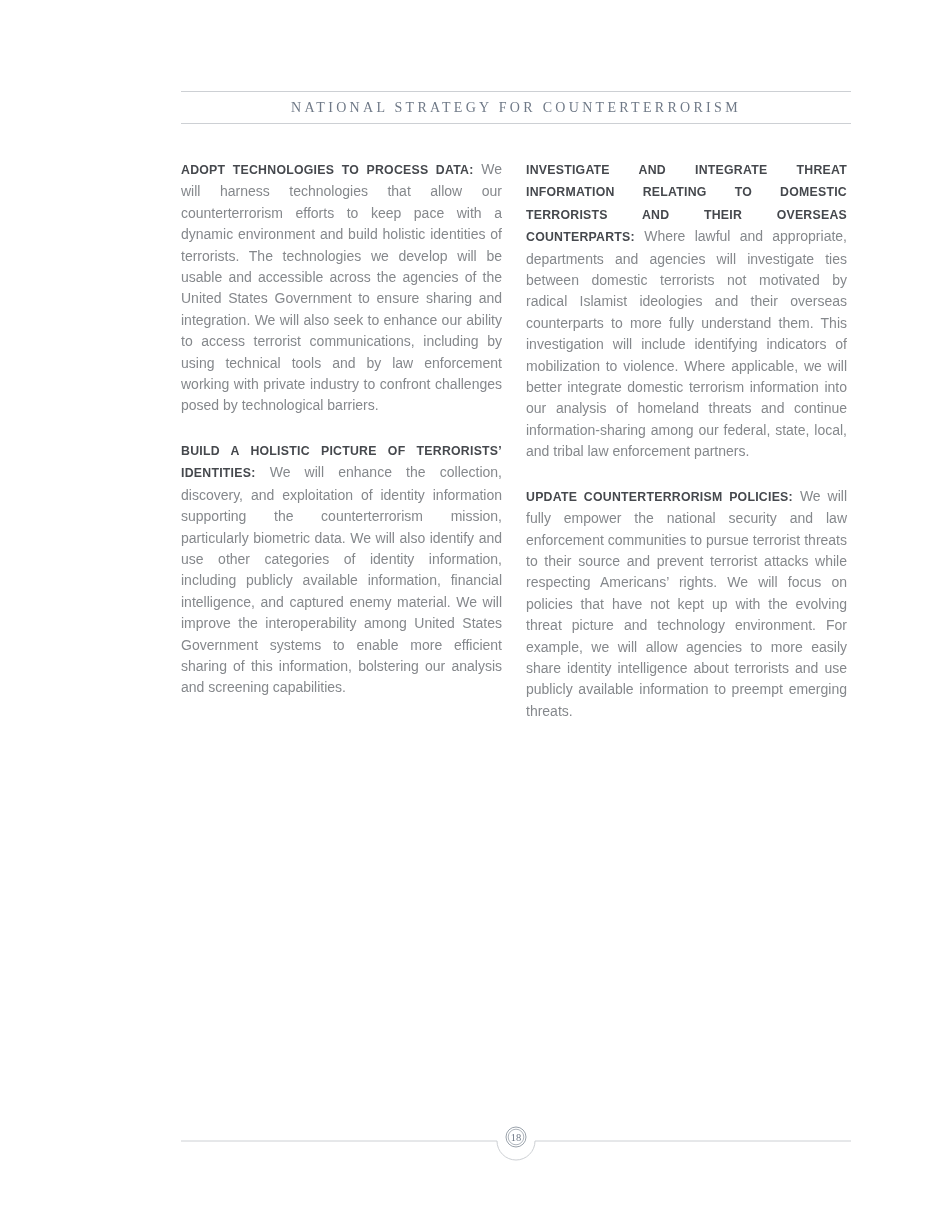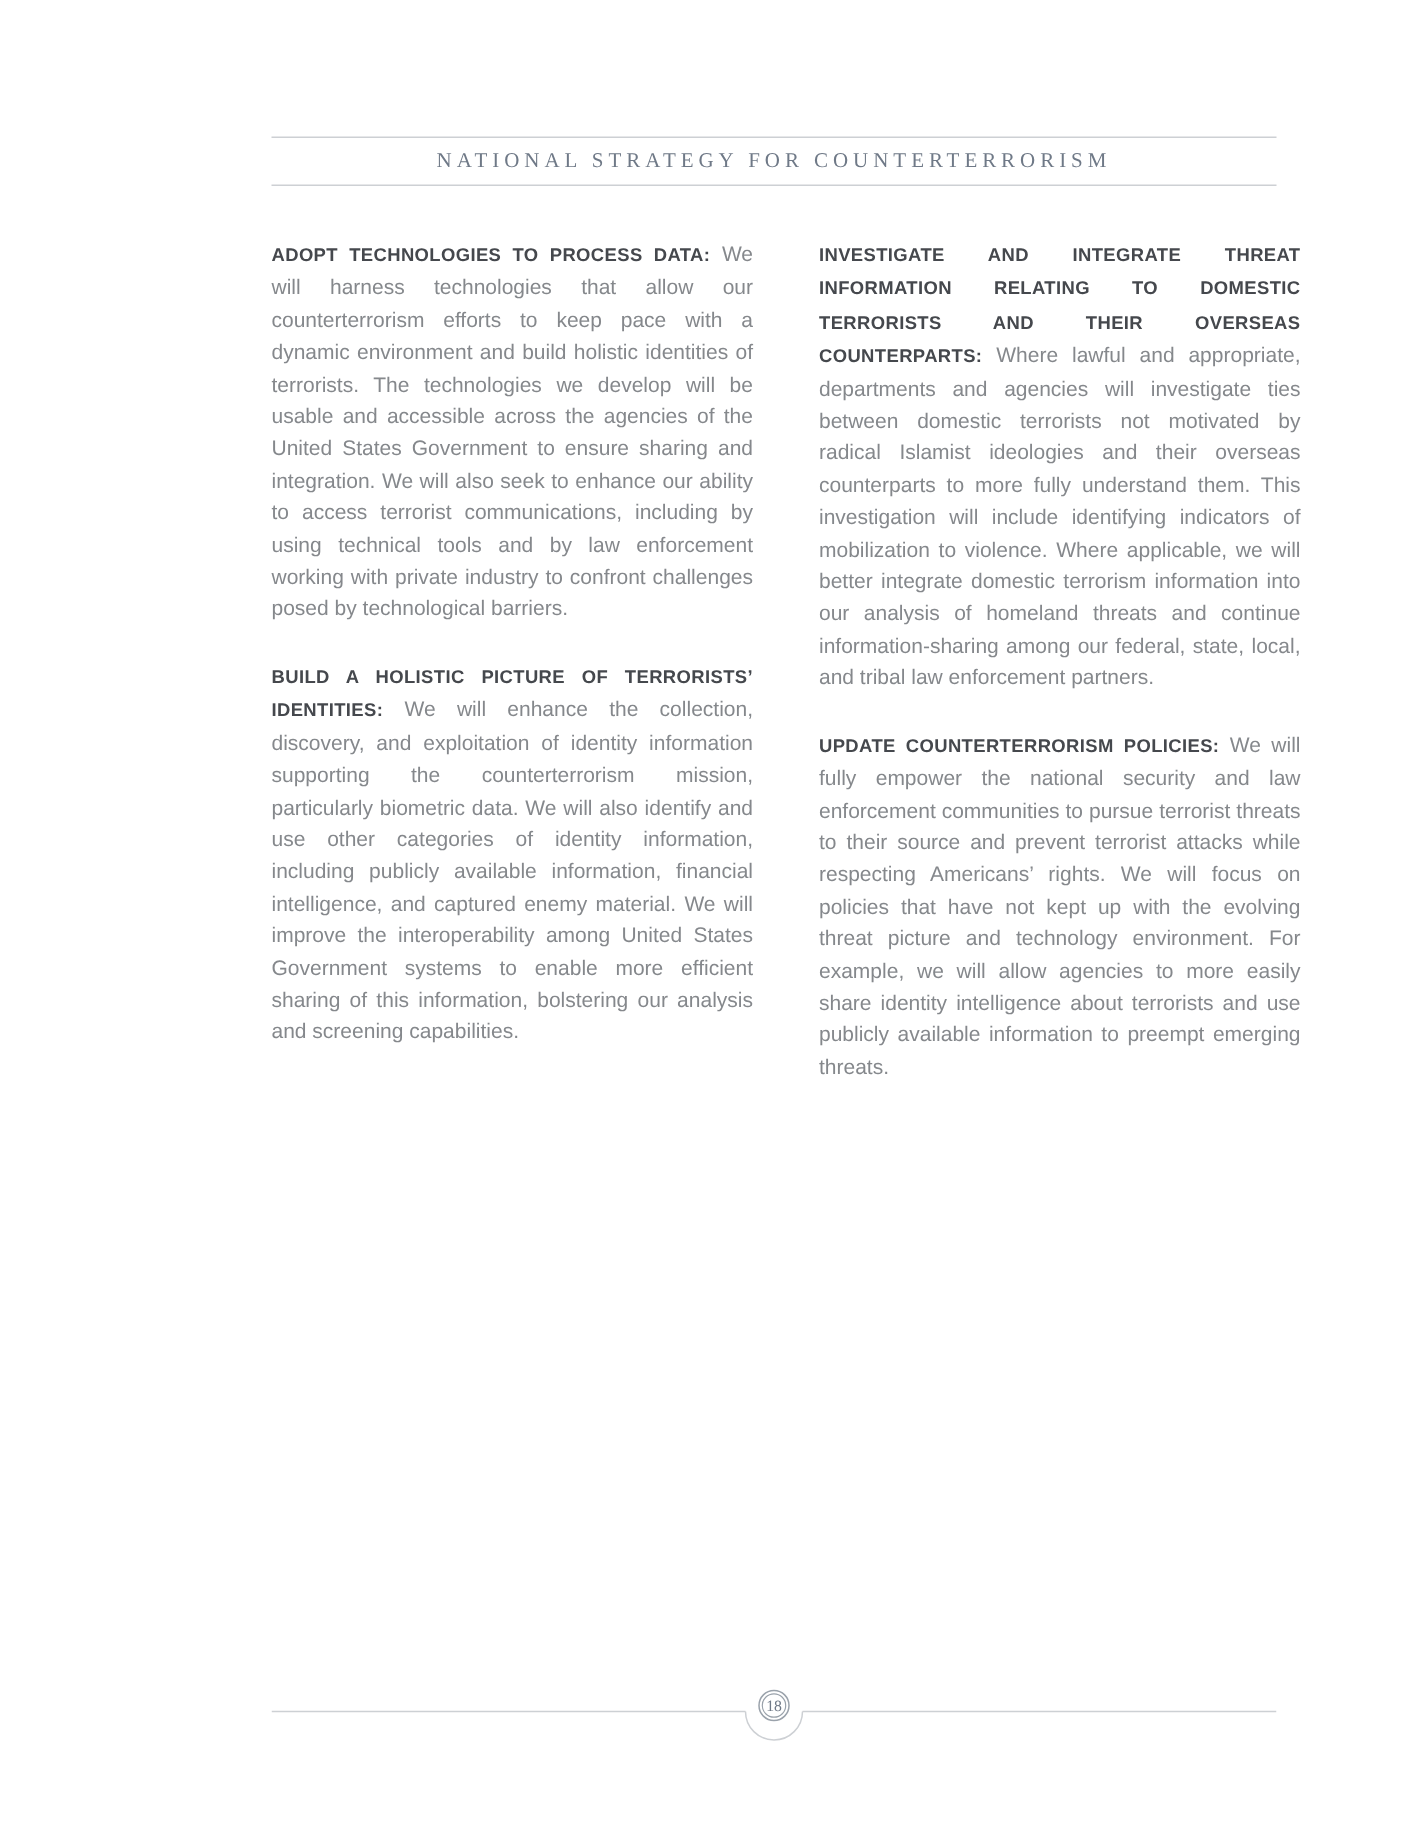--- a/index.html
+++ b/index.html
@@ -34,21 +34,21 @@
     white-space: nowrap;
   }
 
   
   .columns {
     position: absolute;
     left: 140px;
     top: 159px;
     width: 670px;
     display: flex;
-    gap: 44px;
+    gap: 24px;
   }
   .column { flex: 0 0 321px; width: 321px; }
   .para {
     margin: 0 0 23px 0;
     font-size: 14px;
     line-height: 21.4px;
     color: #85888c;
     text-align: justify;
     hyphens: auto;
     -webkit-hyphens: auto;

